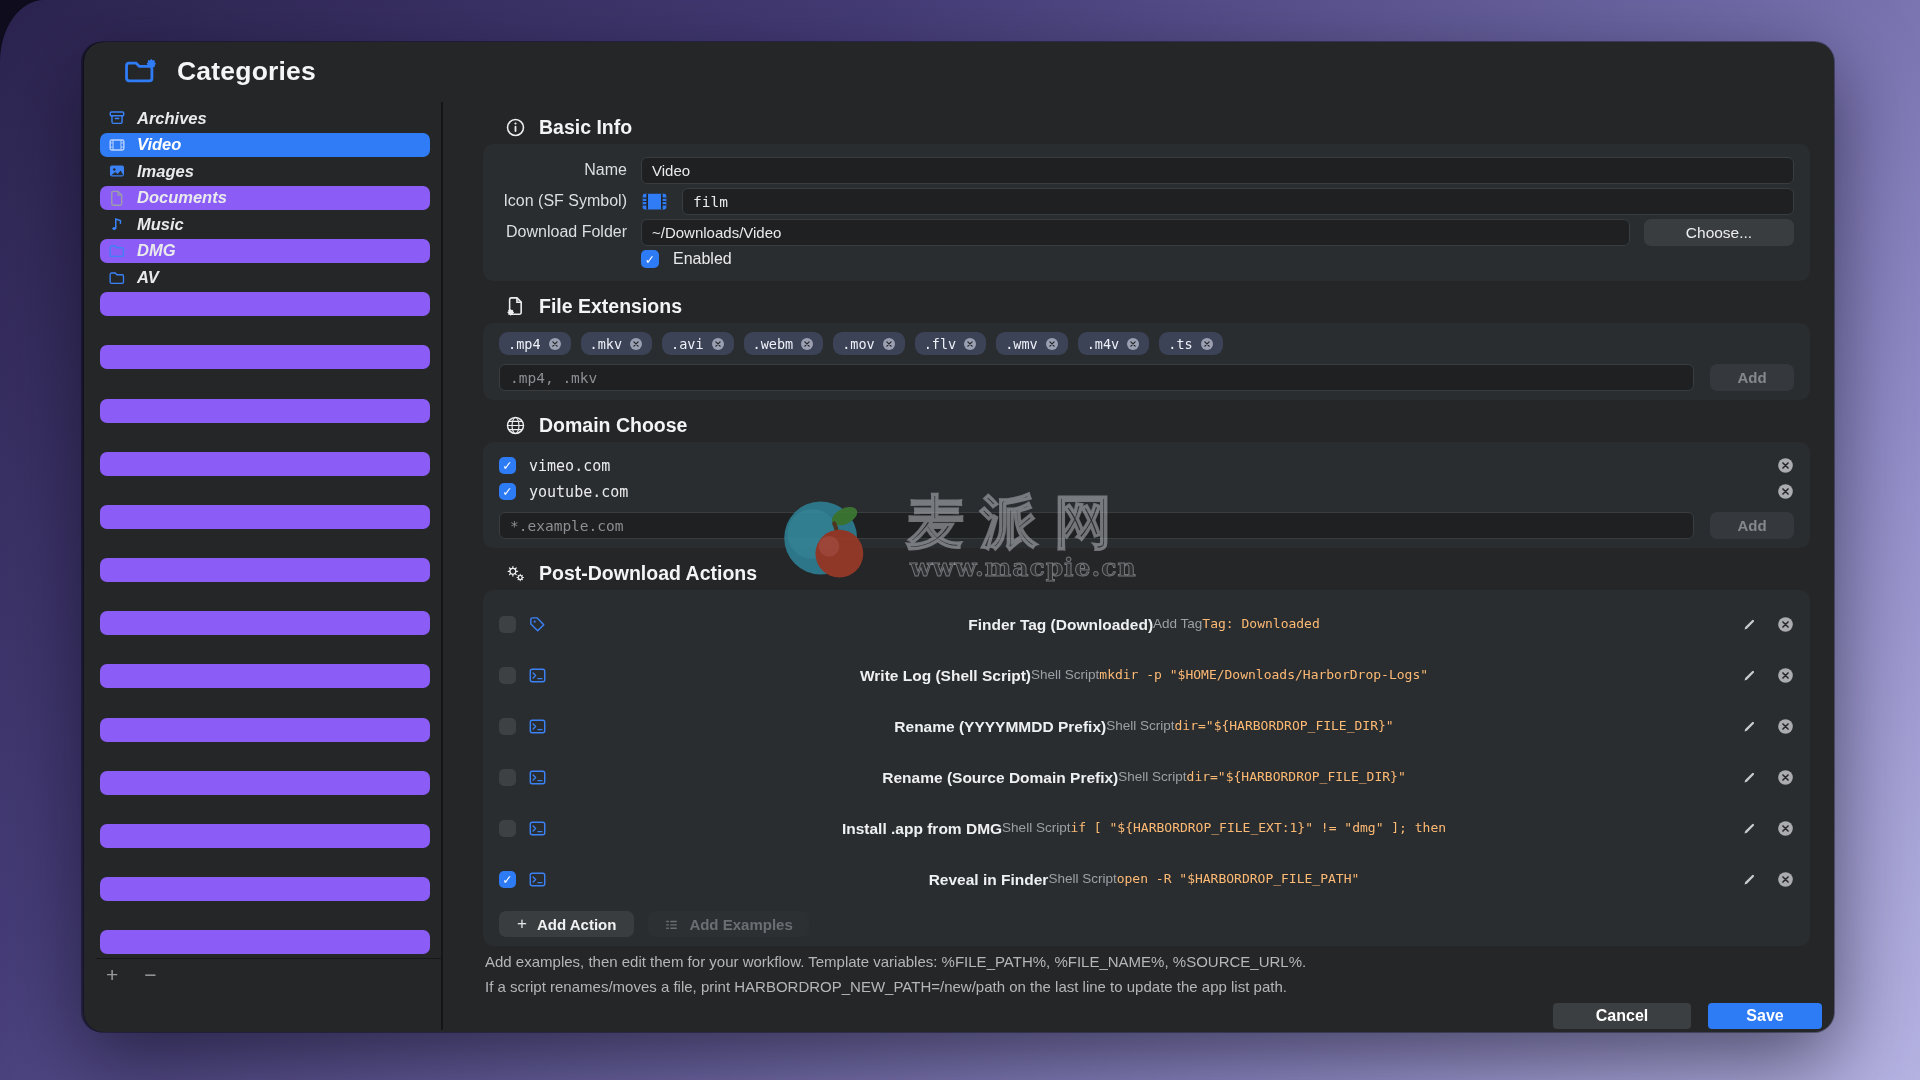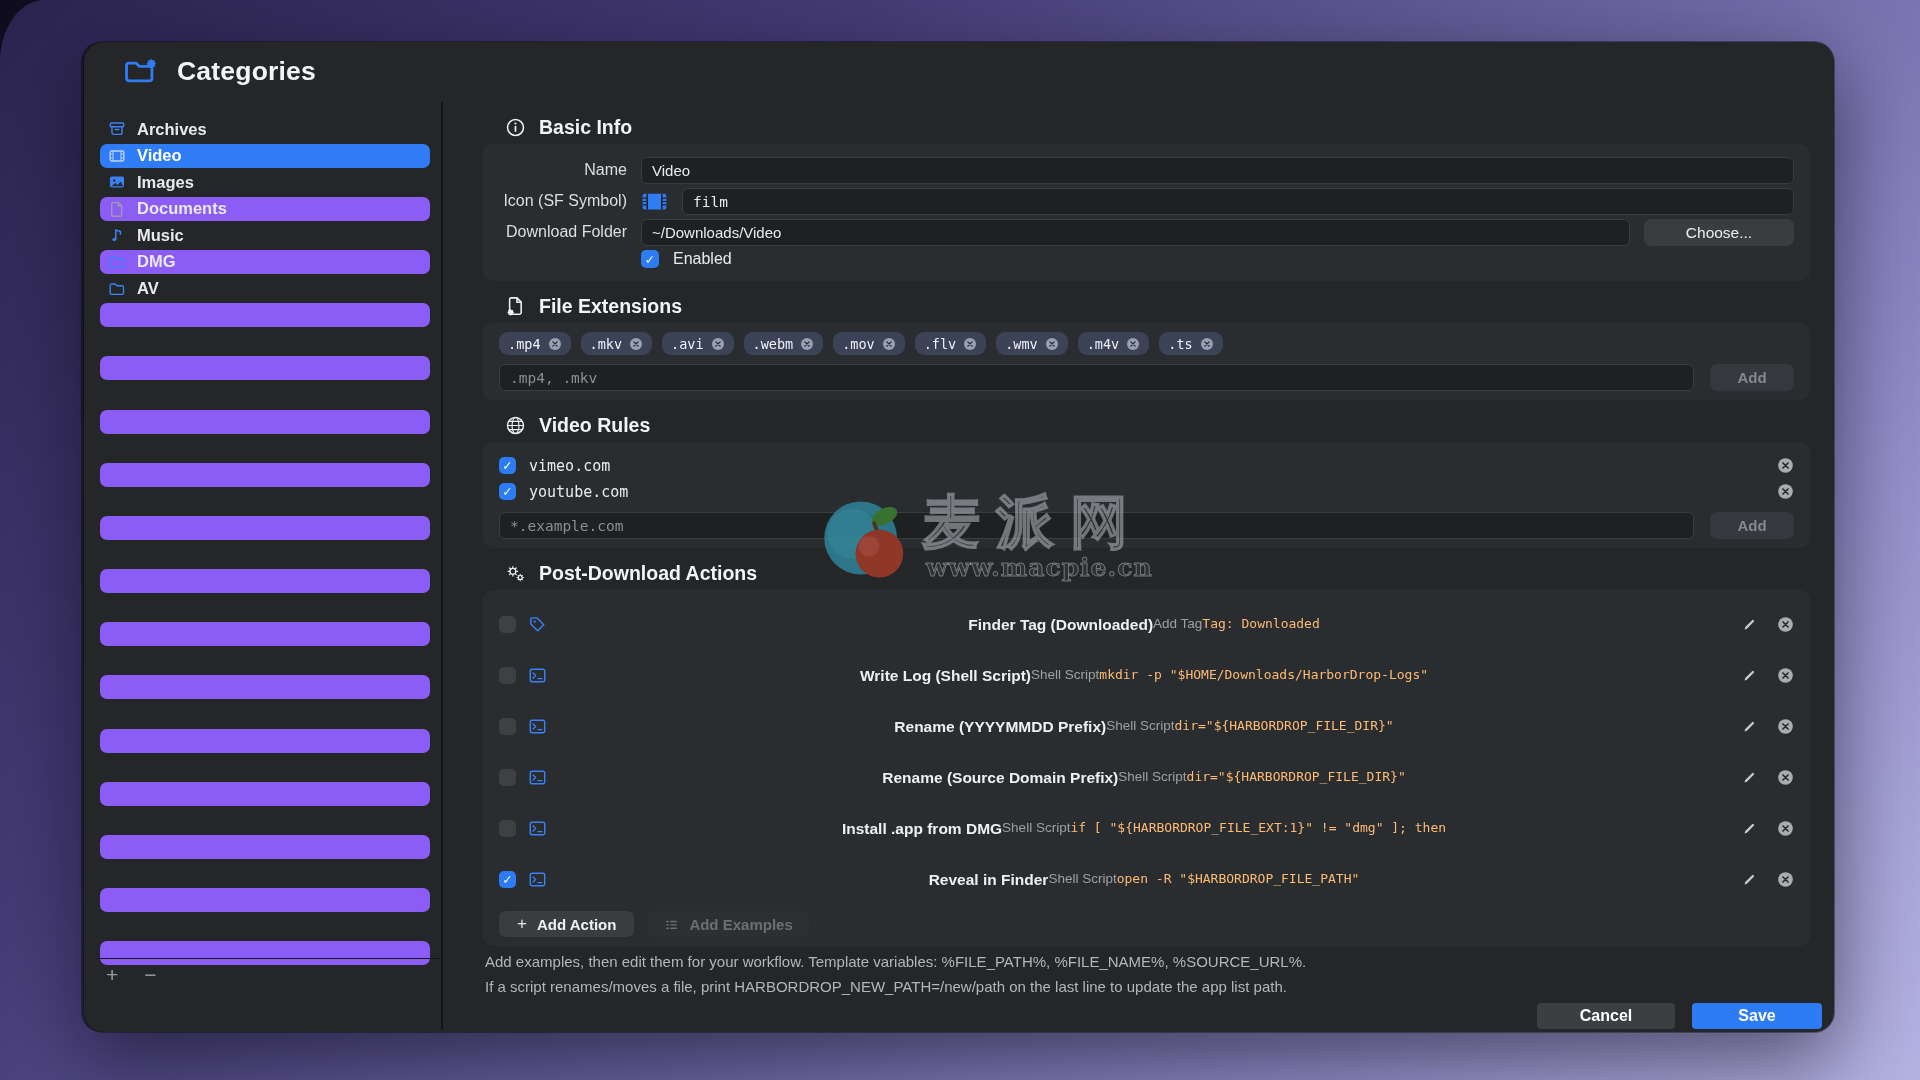--- a/index.html
+++ b/index.html
@@ -20,21 +20,21 @@
     position:absolute;left:84px;top:42px;width:1750px;height:990px;
     background:#242628;border-radius:20px;overflow:hidden;
     box-shadow:-3px 0 0 rgba(5,5,10,.45), 0 26px 80px rgba(8,6,18,.55), 0 0 0 1px rgba(0,0,0,.35);
   }
   .titlebar{position:absolute;left:40px;top:14px;display:flex;align-items:center;gap:20px;}
   .title-ico{width:33px;height:28px;color:#2f7cf6;flex:none;}
   .title-ico svg{width:100%;height:100%;}
   .title-txt{font-size:26.5px;font-weight:700;color:#f4f5f6;letter-spacing:.2px;}
 
   
-  .sidebar{position:absolute;left:16px;top:75px;width:330px;}
+  .sidebar{position:absolute;left:16px;top:64px;width:330px;font-style:italic;}
   .side-row{display:flex;align-items:center;height:24px;margin-bottom:2.6px;border-radius:7px;padding:0 8px;gap:11px;}
   .side-row.striped{background:#8b5cf6;}
   .side-row.selected{background:#2f7cf6;}
   .side-ico{width:18px;height:18px;color:#3b82f6;flex:none;display:flex;}
   .side-ico svg{width:100%;height:100%;}
   .side-row.selected .side-ico{color:#bcd4ff;}
   .side-ico.muted{color:#9aa0a6;}
   .side-label{font-size:16.5px;font-weight:600;color:#e9eaec;}
   .side-row.selected .side-label{color:#ffffff;}
   .side-divider{position:absolute;left:12px;top:916px;width:346px;height:1px;background:#151719;}
@@ -102,24 +102,24 @@
   .btn-add-examples{height:26px;padding:0 16px;border-radius:7px;background:#2d3033;color:#6b6f73;
     font-size:15px;font-weight:600;display:flex;align-items:center;gap:10px;}
   .btn-add-examples .ico{width:15px;height:15px;display:flex;color:#6b6f73;}
   .btn-add-examples .ico svg{width:100%;height:100%;}
   .help{font-size:15px;color:#b4b6b9;line-height:18px;margin:7px 0 0 2px;}
 
   .footer{position:absolute;right:12px;bottom:3px;display:flex;gap:17px;}
   .btn{height:26px;border-radius:4px;display:flex;align-items:center;justify-content:center;
     font-size:16px;font-weight:700;color:#fff;}
   .btn.cancel{width:138px;background:#3c3f42;}
-  .btn.save{width:130px;background:#2e7bf6;}
+  .btn.save{width:114px;background:#2e7bf6;}
 
   
-  .watermark{position:absolute;left:818px;top:486px;display:flex;align-items:flex-start;
+  .watermark{position:absolute;left:778px;top:486px;display:flex;align-items:flex-start;gap:24px;
     z-index:5;pointer-events:none;}
   .wm-logo{width:104px;height:104px;opacity:.9;flex:none;}
   .wm-texts{display:flex;flex-direction:column;margin-top:4px;}
   .wm-cn{font-family:"DejaVu Sans",sans-serif;font-size:58px;font-weight:700;letter-spacing:16px;
     color:rgba(140,140,148,0.10);-webkit-text-stroke:1.5px rgba(190,192,198,0.5);line-height:64px;}
   .wm-url{font-family:"DejaVu Serif",serif;font-size:25px;font-weight:700;letter-spacing:1px;
     color:rgba(140,140,148,0.10);-webkit-text-stroke:1px rgba(190,192,198,0.5);line-height:28px;margin-left:4px;}
 </style>
 </head>
 <body>
@@ -381,21 +381,21 @@
     </div>
 
     <div class="sec-head">
       <span class="ico">
           <svg viewBox="0 0 20 20">
             <circle cx="10" cy="10" r="7.6" fill="none" stroke="currentColor" stroke-width="1.4"></circle>
             <ellipse cx="10" cy="10" rx="3.3" ry="7.6" fill="none" stroke="currentColor" stroke-width="1.1"></ellipse>
             <path d="M2.4 10h15.2M3.6 6.1h12.8M3.6 13.9h12.8" stroke="currentColor" stroke-width="1.1"></path>
           </svg>
         </span>
-      <span class="txt">Video Rules</span>
+      <span class="txt">Domain Choose</span>
     </div>
     <div class="panel">
       <div id="rule-list">
           <div class="rule">
     <div class="checkbox checked"></div>
     <span class="rule-label">vimeo.com</span>
     <span class="x-btn push">
               <svg viewBox="0 0 20 20">
                 <circle cx="10" cy="10" r="8.6" fill="currentColor"></circle>
                 <path d="M7 7l6 6M13 7l-6 6" stroke="#26282b" stroke-width="1.9" stroke-linecap="round"></path>

